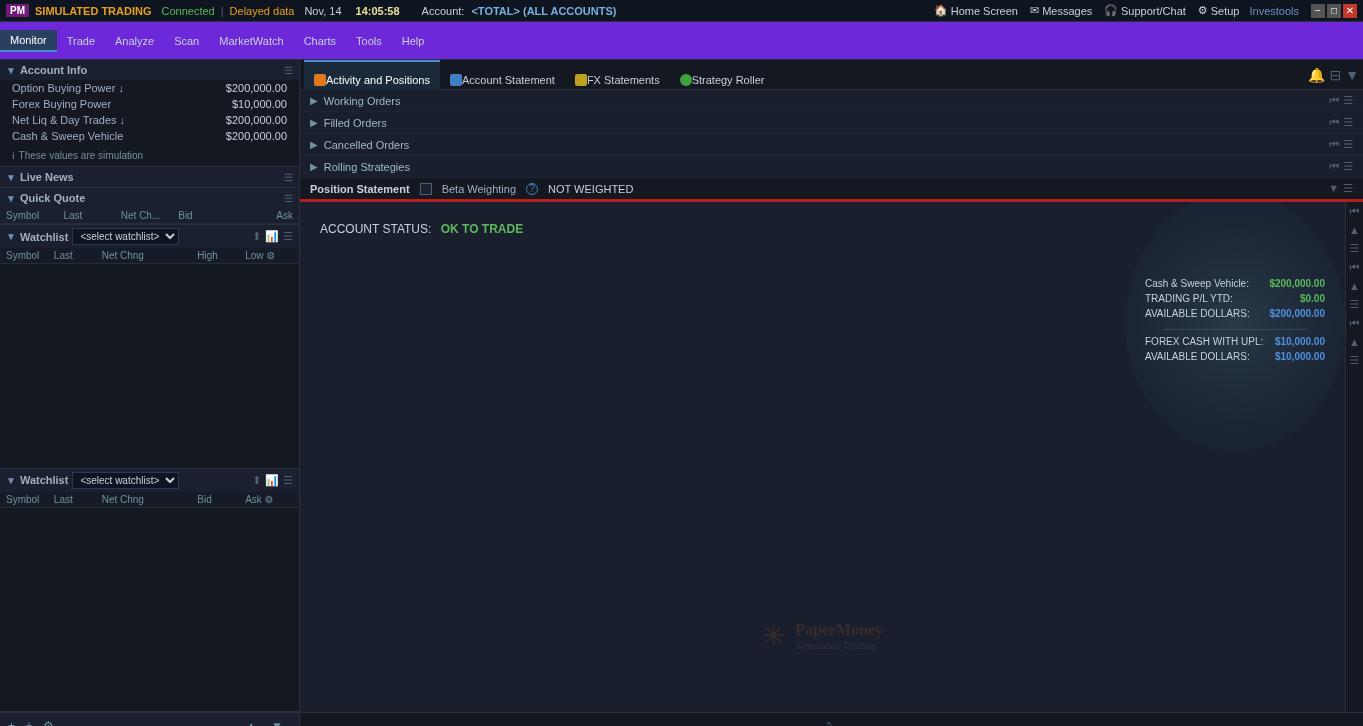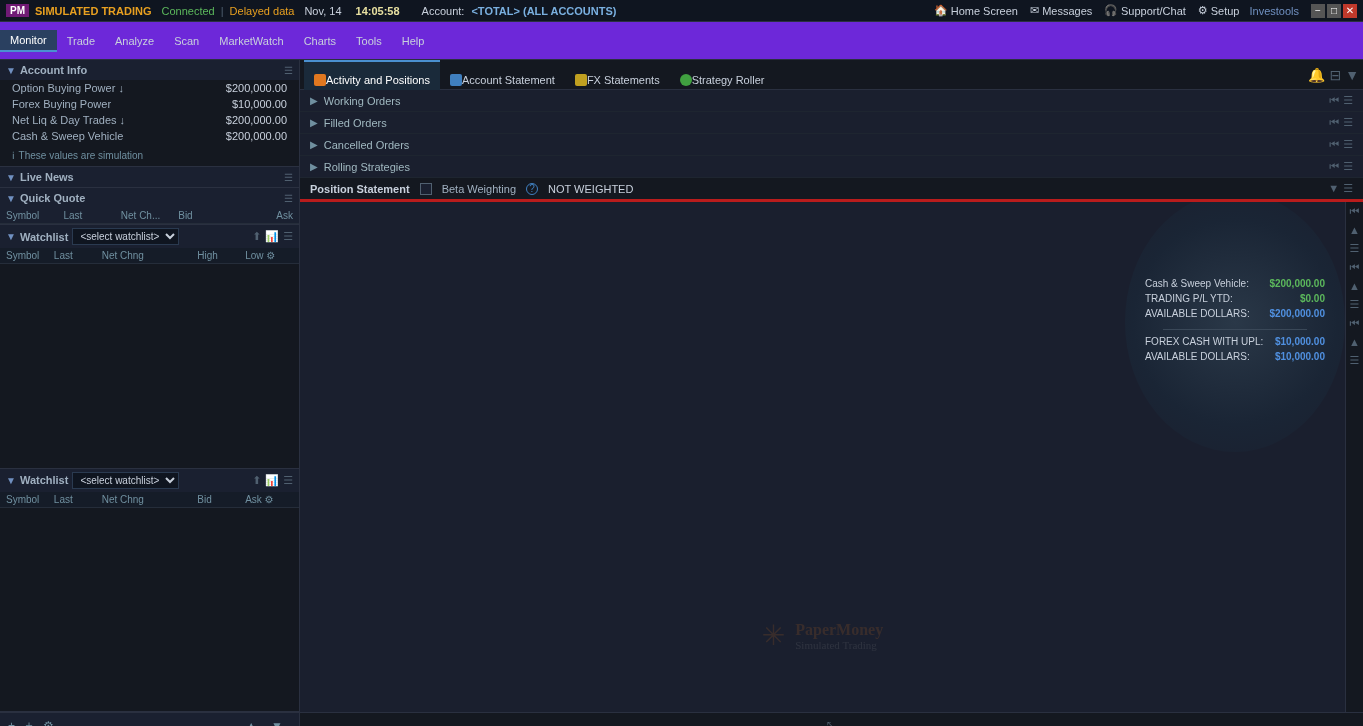--- a/index.html
+++ b/index.html
@@ -348,20 +348,24 @@
       <span class="help-icon">?</span>
       <span class="not-weighted">NOT WEIGHTED</span>
       <div class="right-icons">
         <span>▼</span>
         <span>☰</span>
       </div>
     </div>
 
     <div id="main-content">
       <div id="status-area">
+        <div class="status-line">
+          <span>ACCOUNT STATUS:</span>
+          <span class="ok" style="margin-left:6px;">OK TO TRADE</span>
+        </div>
 
         <div id="info-panel">
           <div class="info-panel-row">
             <span class="ilabel">Cash &amp; Sweep Vehicle:</span>
             <span class="ivalue">$200,000.00</span>
           </div>
           <div class="info-panel-row">
             <span class="ilabel">TRADING P/L YTD:</span>
             <span class="ivalue">$0.00</span>
           </div>

